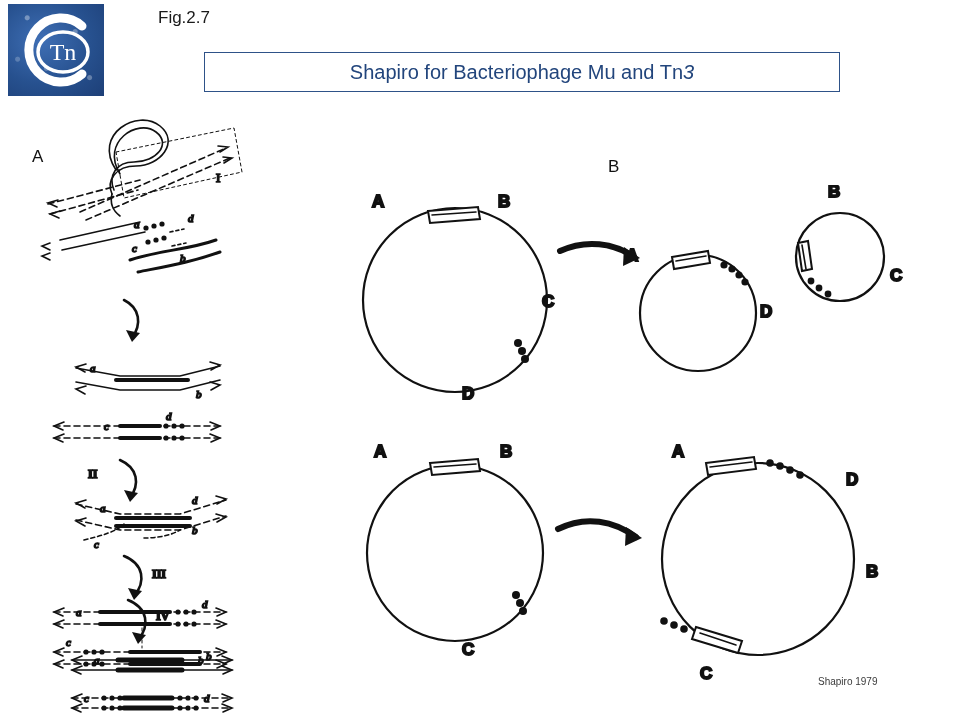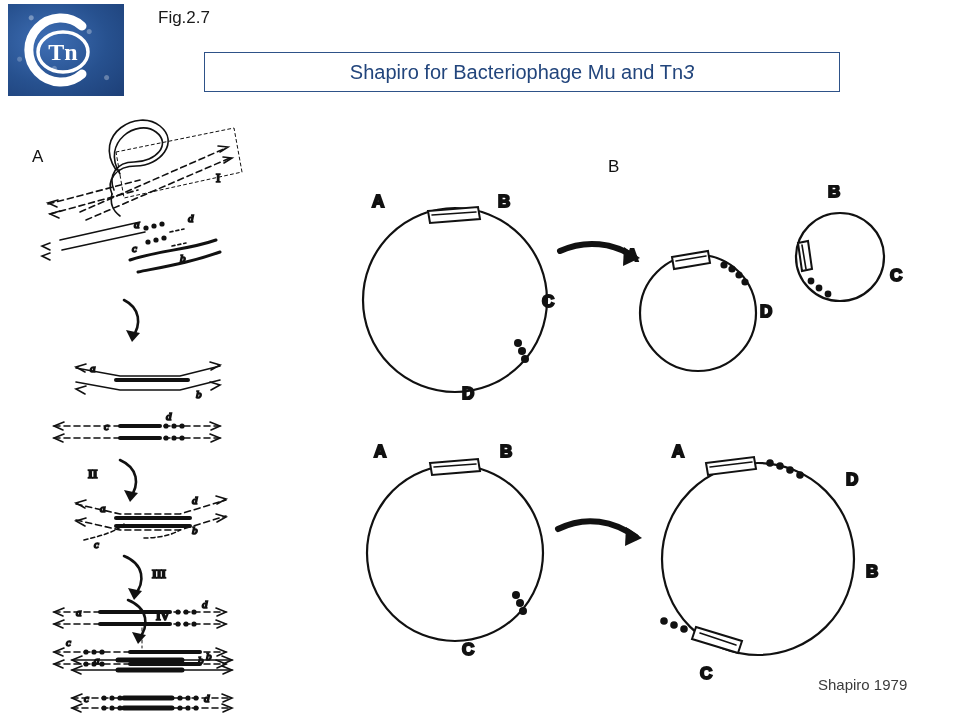--- a/index.html
+++ b/index.html
@@ -13,30 +13,29 @@
     font-family: "Liberation Sans", sans-serif;
     overflow: hidden;
     position: relative;
   }
 
   
   .logo {
     position: absolute;
     left: 8px;
     top: 4px;
-    width: 116px;
+    width: 96px;
     height: 92px;
     background:
       radial-gradient(circle at 20% 15%, rgba(255,255,255,0.35) 0 2px, transparent 3px),
       radial-gradient(circle at 70% 30%, rgba(255,255,255,0.30) 0 2px, transparent 3px),
       radial-gradient(circle at 40% 70%, rgba(255,255,255,0.25) 0 2px, transparent 3px),
       radial-gradient(circle at 85% 80%, rgba(255,255,255,0.30) 0 2px, transparent 3px),
       radial-gradient(circle at 10% 60%, rgba(255,255,255,0.22) 0 2px, transparent 3px),
       radial-gradient(ellipse at 35% 40%, #3f6fb5 0%, #27518f 55%, #1d3f77 100%);
-    font-weight: bold;
   }
   .logo svg { display: block; }
 
   
   .fig-label {
     position: absolute;
     left: 110px;
     top: 8px;
     font-size: 17px;
     color: #1a1a1a;
@@ -70,21 +69,21 @@
     color: #111;
   }
   #panel-a-letter { left: 32px; top: 147px; }
   #panel-b-letter { left: 608px; top: 157px; }
 
   
   .citation {
     position: absolute;
     left: 818px;
     top: 676px;
-    font-size: 15px;
+    font-size: 10px;
     color: #3b3b3b;
     text-align: center;
   }
 
   
   .diagram {
     position: absolute;
   }
   #panel-a-figure { left: 20px; top: 100px; width: 240px; height: 620px; }
   #panel-b-figure { left: 350px; top: 185px; width: 600px; height: 505px; }

